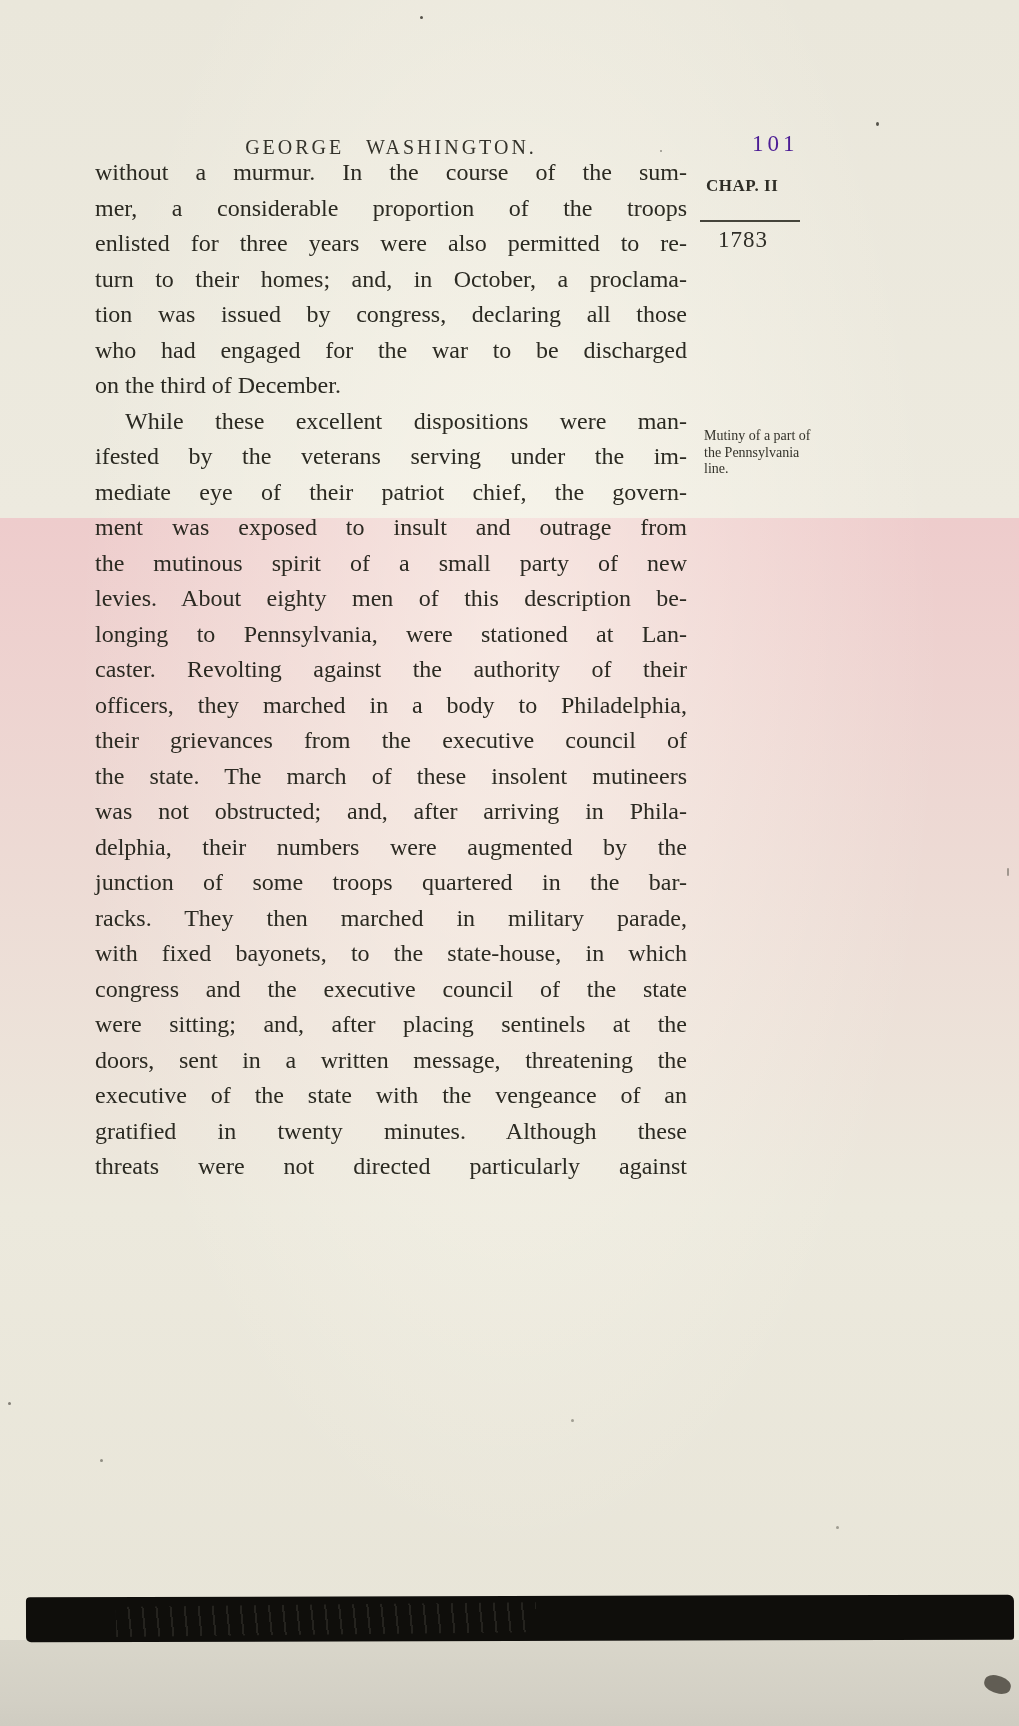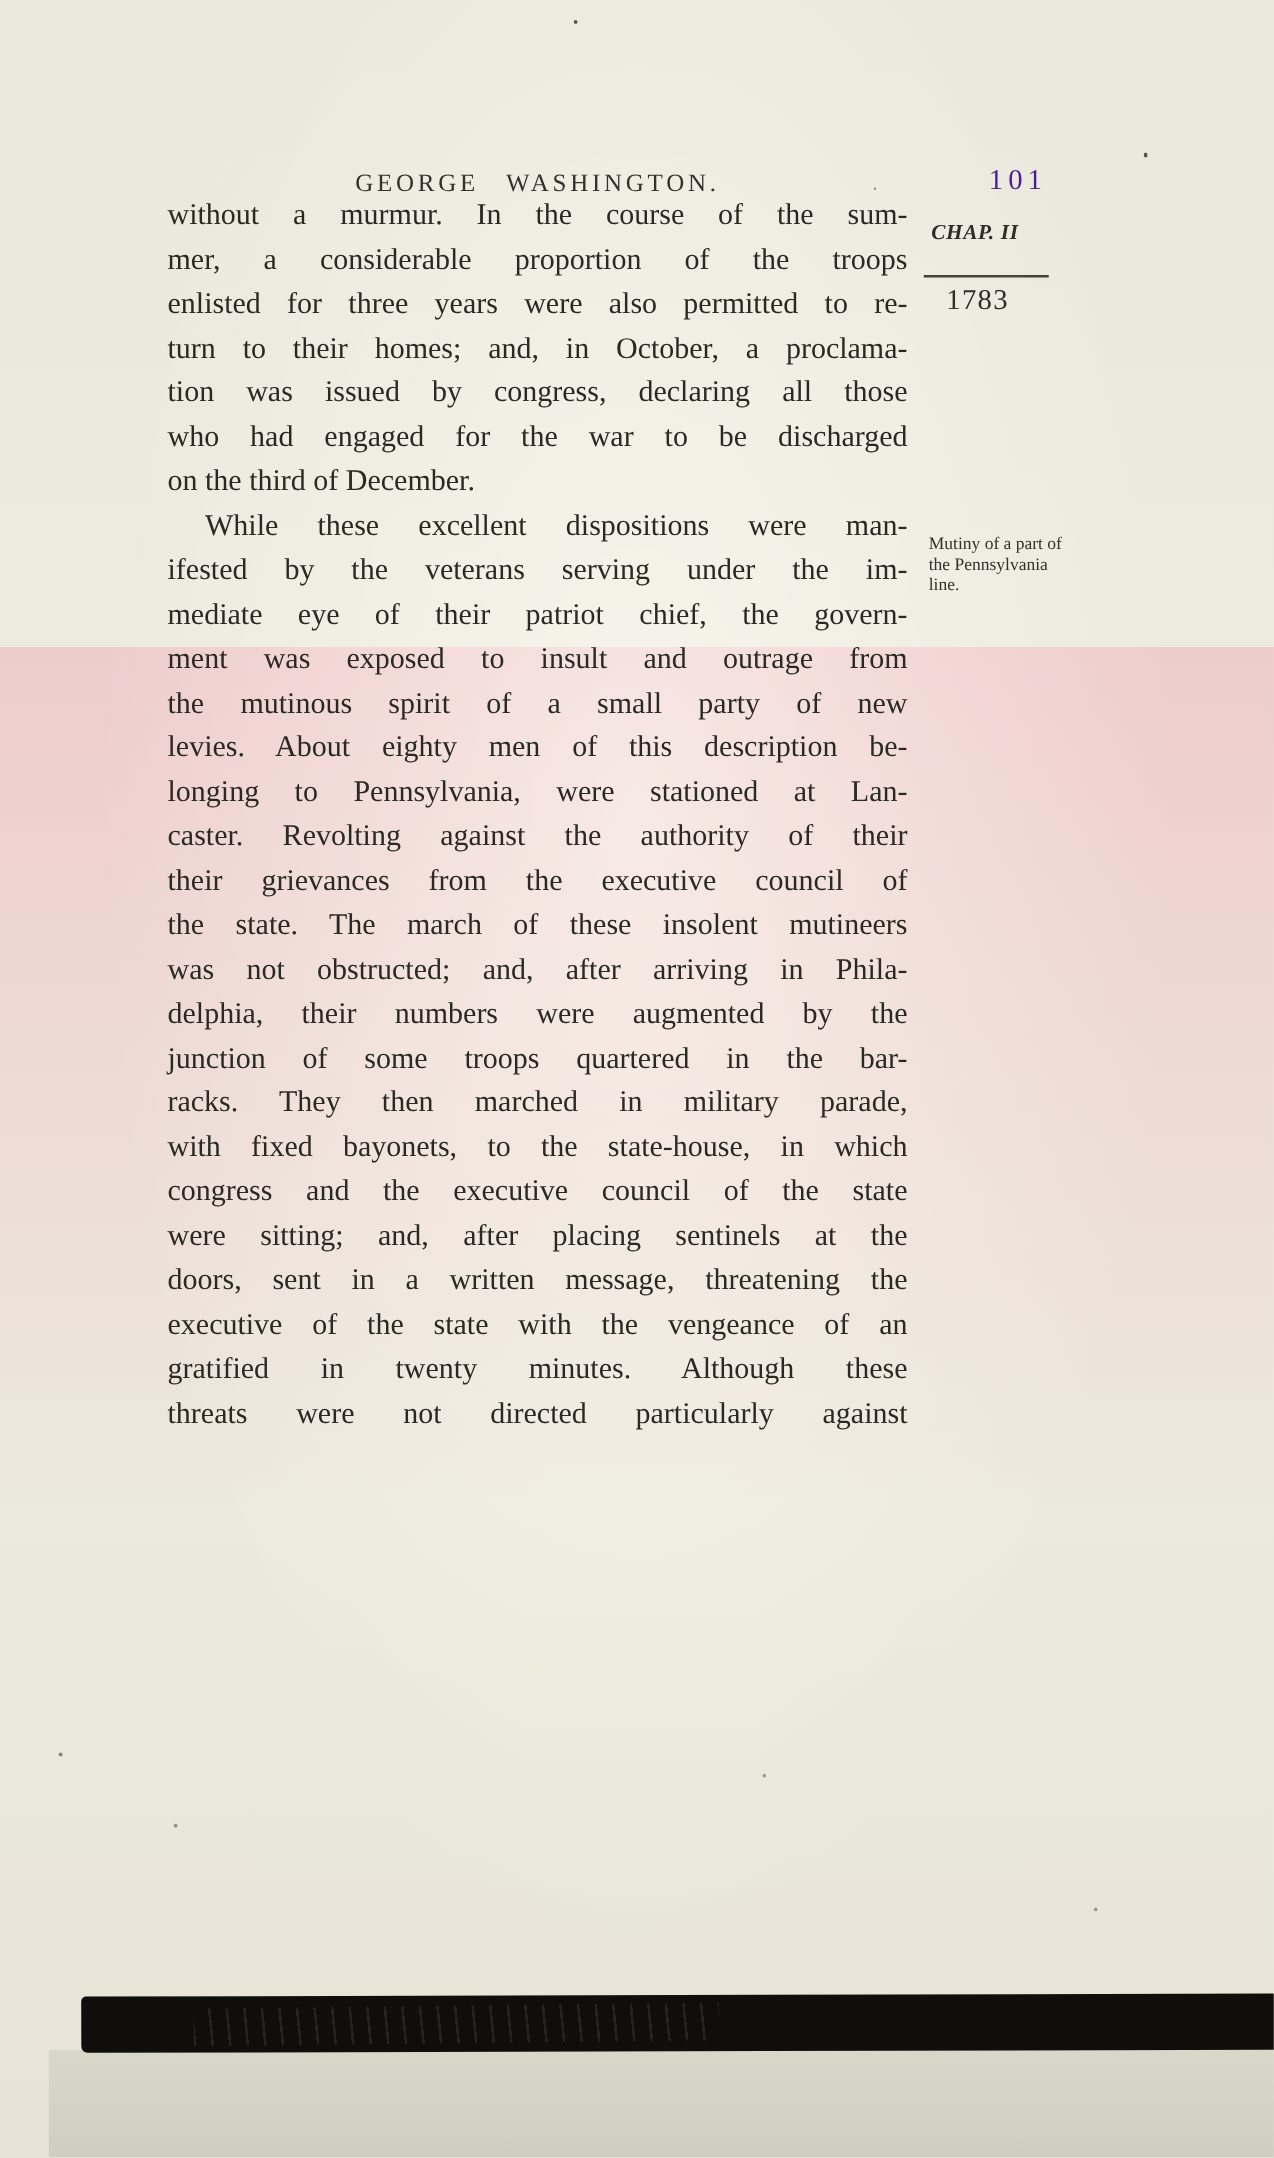--- a/index.html
+++ b/index.html
@@ -6,38 +6,37 @@
   body {
     width: 1019px; height: 1726px;
     position: relative;
     overflow: hidden;
     font-family: "Liberation Serif", serif;
     background:
       radial-gradient(ellipse at 50% 38%, rgba(255,253,244,0.55) 0%, rgba(255,253,244,0) 60%),
       linear-gradient(180deg, #eae7db 0%, #edeadf 30%, #ecc 0%, #ece9dd 70%, #e7e4d7 100%);
     background-color: #ebe8dc;
   }
-  .page { position: absolute; inset: 0; margin-left: 39px; }
+  .page { position: absolute; inset: 0; }
 
   .header-title {
     position: absolute; left: 95px; top: 136px; width: 592px;
     text-align: center;
     font-size: 20px; letter-spacing: 3px; word-spacing: 14px;
     color: #34332b;
   }
   .page-number {
     position: absolute; left: 752px; top: 131px;
     font-size: 23px; letter-spacing: 4px; color: #4c1d95;
   }
 
   .chap-label {
     position: absolute; left: 706px; top: 176px;
     font-weight: bold; font-size: 17px; letter-spacing: 0.5px;
     color: #2e2d26;
-    font-style: italic;
   }
   .chap-rule {
     position: absolute; left: 700px; top: 220px;
     width: 100px; height: 2px; background: #45443b;
   }
   .year-label {
     position: absolute; left: 718px; top: 227px;
     font-size: 23px; letter-spacing: 1px; color: #2f2e27;
   }
   .side-note {
@@ -115,20 +114,21 @@
       <div class="line">who had engaged for the war to be discharged</div>
       <div class="line last">on the third of December.</div>
       <div class="line indent">While these excellent dispositions were man-</div>
       <div class="line">ifested by the veterans serving under the im-</div>
       <div class="line">mediate eye of their patriot chief, the govern-</div>
       <div class="line">ment was exposed to insult and outrage from</div>
       <div class="line">the mutinous spirit of a small party of new</div>
       <div class="line">levies. About eighty men of this description be-</div>
       <div class="line">longing to Pennsylvania, were stationed at Lan-</div>
       <div class="line">caster. Revolting against the authority of their</div>
+      <div class="line">officers, they marched in a body to Philadelphia,</div>
       <div class="line">their grievances from the executive council of</div>
       <div class="line">the state. The march of these insolent mutineers</div>
       <div class="line">was not obstructed; and, after arriving in Phila-</div>
       <div class="line">delphia, their numbers were augmented by the</div>
       <div class="line">junction of some troops quartered in the bar-</div>
       <div class="line">racks. They then marched in military parade,</div>
       <div class="line">with fixed bayonets, to the state-house, in which</div>
       <div class="line">congress and the executive council of the state</div>
       <div class="line">were sitting; and, after placing sentinels at the</div>
       <div class="line">doors, sent in a written message, threatening the</div>

